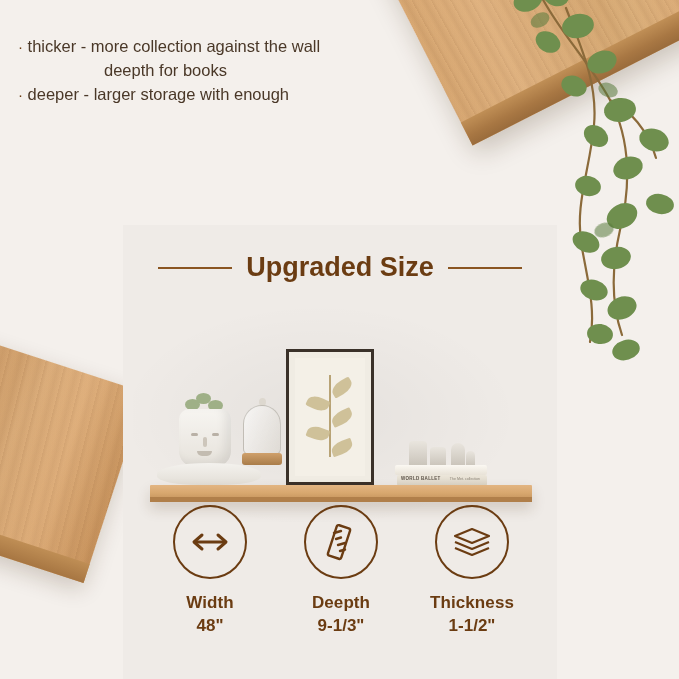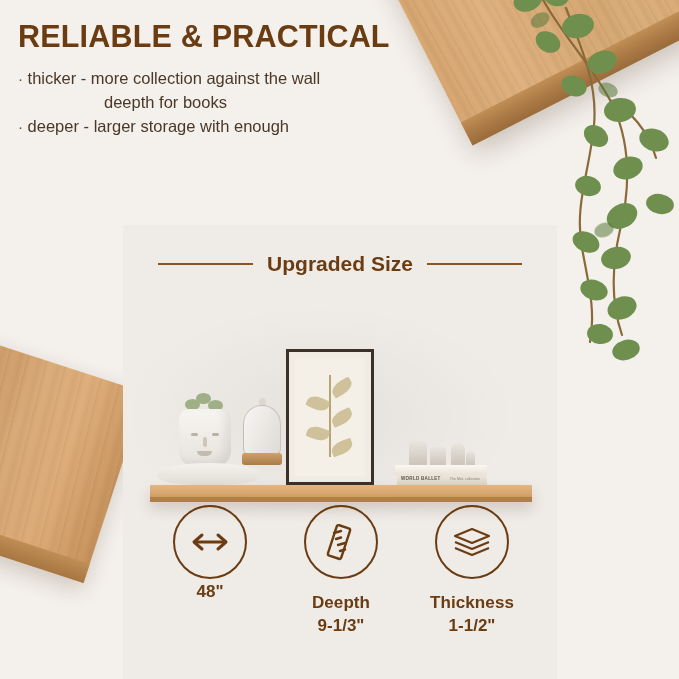--- a/index.html
+++ b/index.html
@@ -129,21 +129,21 @@
     display: flex;
     align-items: center;
     gap: 14px;
   }
   .rule {
     flex: 1;
     height: 2px;
     background: #8a5521;
   }
   .card-title {
-    font-size: 21px;
+    font-size: 27px;
     font-weight: bold;
     color: #6b3c12;
     white-space: nowrap;
   }
 
   
   .scene {
     position: absolute;
     left: 0;
     top: 62px;
@@ -451,21 +451,20 @@
       </g>
       <g fill="#587a3c" opacity="0.55">
         <ellipse cx="70" cy="30" rx="10" ry="7" transform="rotate(-30 70 30)"></ellipse>
         <ellipse cx="138" cy="100" rx="10" ry="7" transform="rotate(20 138 100)"></ellipse>
         <ellipse cx="134" cy="240" rx="10" ry="7" transform="rotate(-20 134 240)"></ellipse>
       </g>
     </svg>
   </div>
 
   <div class="headline">
-    <h1>RELIABLE &amp; PRACTICAL</h1>
     <div class="bullets">
       <div class="li">
         <span class="dot">·</span>
         <span>thicker  - more collection against the wall</span>
       </div>
       <div class="li cont">
         <span>deepth for books</span>
       </div>
       <div class="li">
         <span class="dot">·</span>
@@ -538,20 +537,21 @@
       <div class="spec">
         <div class="circle">
           <svg width="44" height="26" viewBox="0 0 44 26">
             <g stroke="#6b3c12" stroke-width="3" fill="none" stroke-linecap="round" stroke-linejoin="round">
               <line x1="8" y1="13" x2="36" y2="13"></line>
               <polyline points="14,6 6,13 14,20"></polyline>
               <polyline points="30,6 38,13 30,20"></polyline>
             </g>
           </svg>
         </div>
+        <div class="name">Width</div>
         <div class="val">48"</div>
       </div>
 
       <div class="spec">
         <div class="circle">
           <svg width="40" height="40" viewBox="0 0 40 40">
             <g stroke="#6b3c12" stroke-width="2.4" fill="none" stroke-linecap="round" stroke-linejoin="round">
               <rect x="11" y="4" width="14" height="32" rx="2" transform="rotate(18 18 20)"></rect>
               <line x1="13" y1="11" x2="20" y2="9"></line>
               <line x1="15" y1="17" x2="20" y2="15.5"></line>

